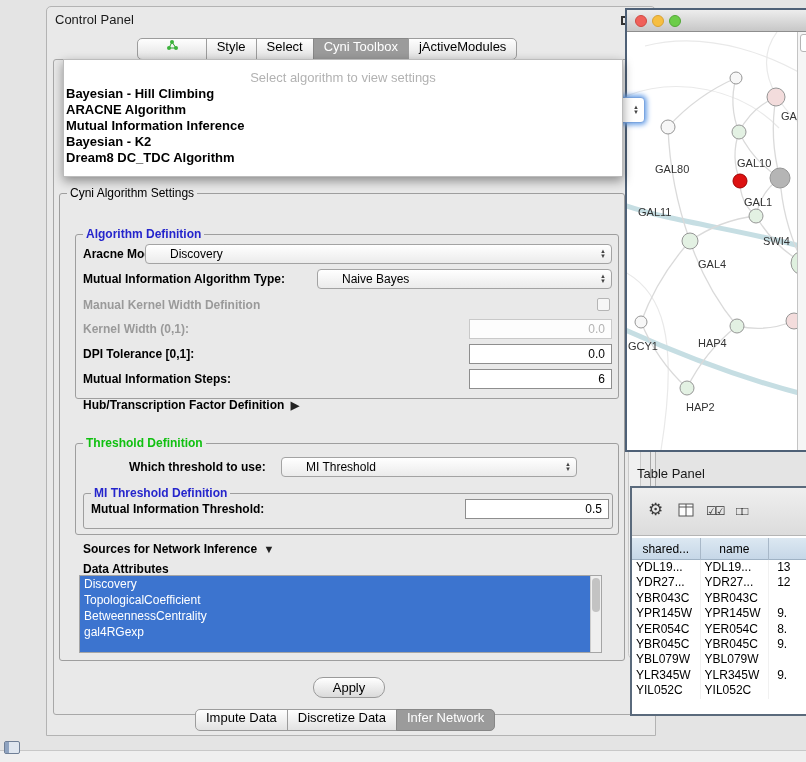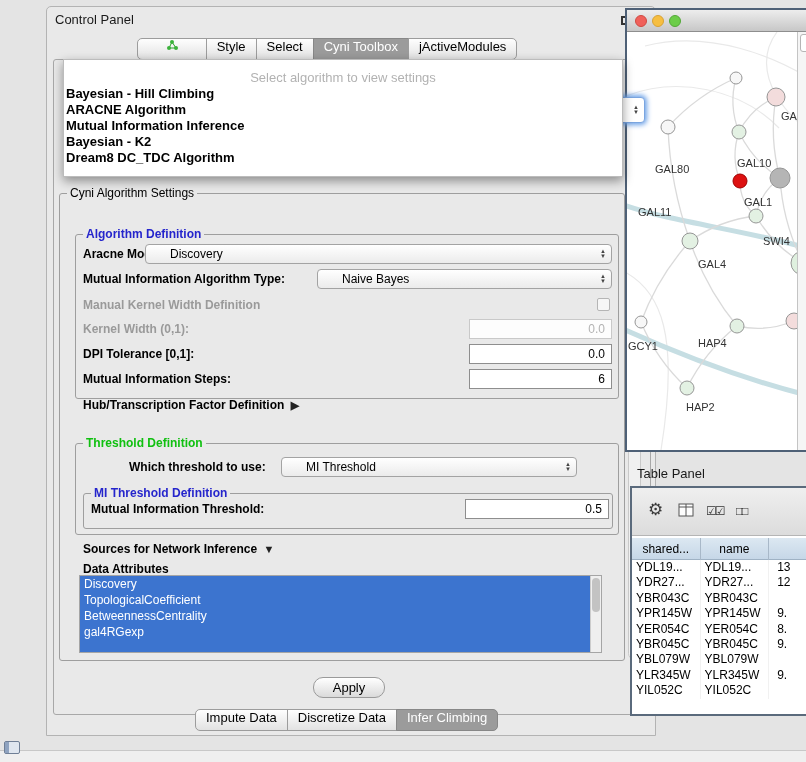--- a/index.html
+++ b/index.html
@@ -237,21 +237,21 @@
     <div class="apply">Apply</div>
 
     <div class="tabs" style="left:148px;top:702px;">
       <div class="tab">
           <span>Impute Data</span>
         </div>
       <div class="tab">
           <span>Discretize Data</span>
         </div>
       <div class="tab sel">
-          <span>Infer Climbing</span>
+          <span>Infer Network</span>
         </div>
     </div>
   </div>
 
   <div class="net-window">
     <div class="net-titlebar">
       <div class="light" style="left:8px;background:#f0605a;border:1px solid #cf4a42;"></div>
       <div class="light" style="left:25px;background:#f6be40;border:1px solid #d8a235;"></div>
       <div class="light" style="left:42px;background:#6ccd49;border:1px solid #53a838;"></div>
     </div>

